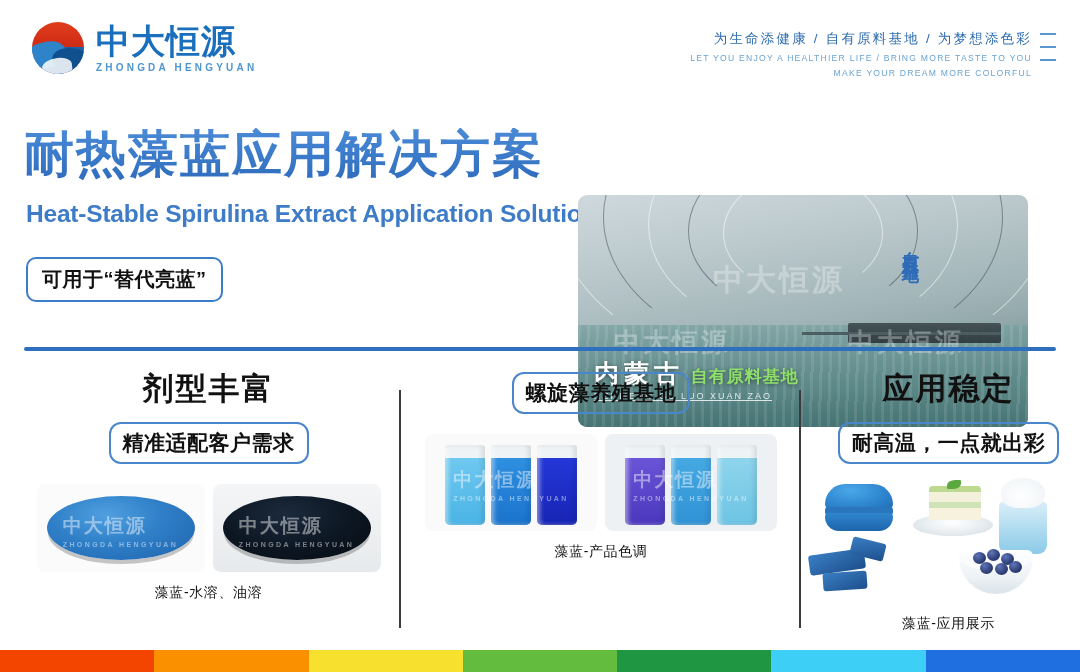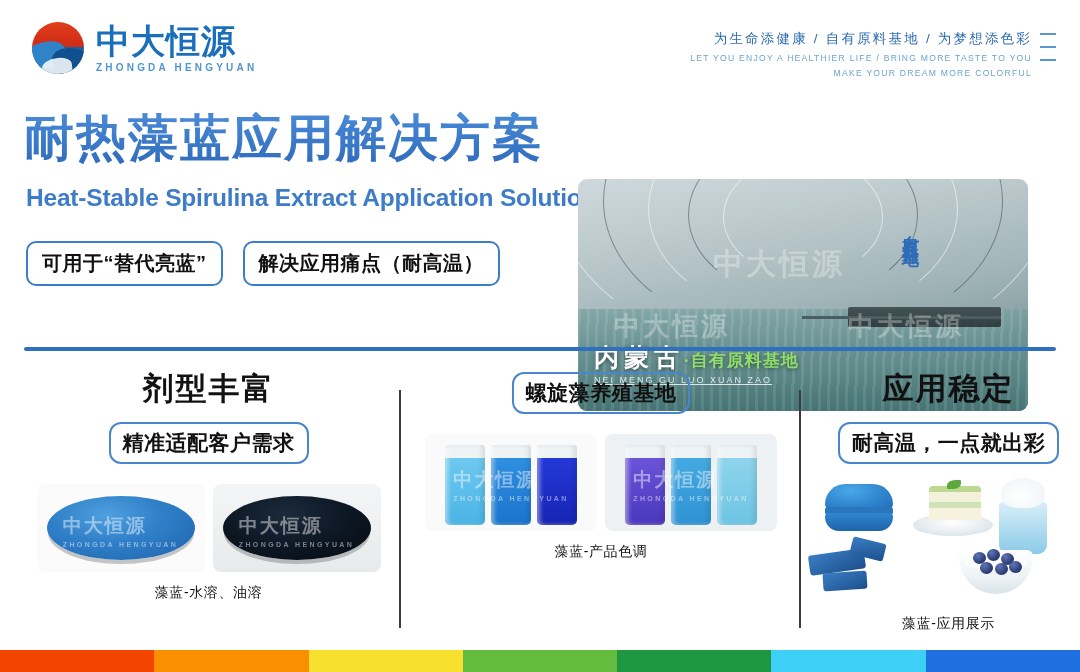--- a/index.html
+++ b/index.html
@@ -29,21 +29,21 @@
   .tagline { position:absolute; right:48px; top:30px; text-align:right; }
   .tagline-cn { font-size:13.5px; color:#2e6cb0; letter-spacing:2.2px; font-weight:500; }
   .tagline-en1, .tagline-en2 { font-size:8.6px; color:#6aa4d4; letter-spacing:1.25px; margin-top:5px; }
   .tag-lines { position:absolute; right:24px; top:33px; display:flex; flex-direction:column; gap:11px; }
   .tag-lines i { display:block; height:2px; background:#5b96cd; }
   .tag-lines i:nth-child(1){ width:16px; }
   .tag-lines i:nth-child(2){ width:16px; }
   .tag-lines i:nth-child(3){ width:16px; }
 
   
-  .hero { position:absolute; left:0; top:79px; width:928px; height:245px; }
+  .hero { position:absolute; left:0; top:95px; width:928px; height:245px; }
   .headline { position:absolute; left:24px; top:33px; font-size:50px; font-weight:bold;
      color:#3878c8; letter-spacing:2px; line-height:1.05;
      background:linear-gradient(180deg,#4a8ad6 0%, #2f6cbe 100%);
      -webkit-background-clip:text; background-clip:text; -webkit-text-fill-color:transparent; }
   .subhead { position:absolute; left:26px; top:105px; font-size:24.5px; font-weight:bold;
      color:#3f7cc8; letter-spacing:-0.2px; }
   .tags { position:absolute; left:26px; top:162px; display:flex; gap:20px; }
   .tag { border:2.2px solid #3a7ec9; border-radius:10px; padding:7px 14px;
      font-size:20px; font-weight:bold; color:#111; background:#fff; letter-spacing:0.5px; }
 
@@ -176,21 +176,20 @@
         <i></i>
       </div>
   </div>
 
   <div class="hero">
     <div class="headline">耐热藻蓝应用解决方案</div>
     <div class="subhead">Heat-Stable Spirulina Extract Application Solution</div>
 
     <div class="tags">
       <div class="tag">可用于“替代亮蓝”</div>
-      <div class="tag">解决应用痛点（耐高温）</div>
     </div>
 
     <div class="hero-photo">
       <div class="greenhouse">
         <div class="arc" style="width:700px;height:460px;top:-250px;"></div>
         <div class="arc dark" style="width:600px;height:400px;top:-205px;"></div>
         <div class="arc" style="width:500px;height:340px;top:-160px;"></div>
         <div class="arc dark" style="width:400px;height:280px;top:-118px;"></div>
         <div class="arc" style="width:310px;height:220px;top:-80px;"></div>
         <div class="arc dark" style="width:230px;height:168px;top:-48px;"></div>

